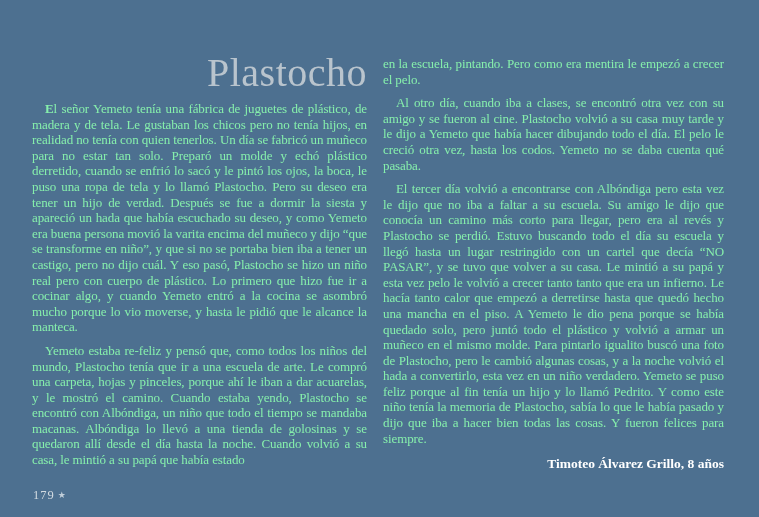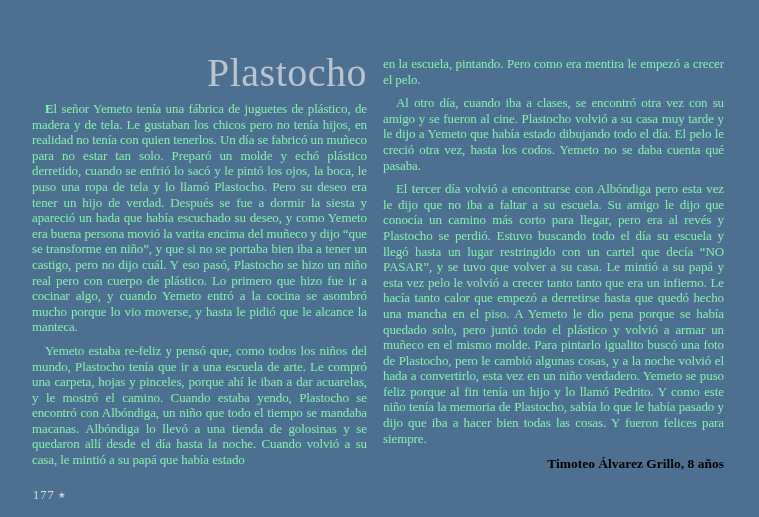--- a/index.html
+++ b/index.html
@@ -55,21 +55,21 @@
   }
   .lead::first-letter {
     font-weight: bold;
   }
   .attribution {
     margin: 10px 0 0 0;
     font-size: 13.5px;
     line-height: 16px;
     font-weight: bold;
     text-align: right;
-    color: #000000;
+    color: #ffffff;
   }
   .folio {
     position: absolute;
     left: 33px;
     top: 488px;
     font-size: 12.5px;
     line-height: 14px;
     color: #d3dbe1;
     letter-spacing: 1px;
   }
@@ -86,22 +86,22 @@
 <div class="page">
 
   <div class="col col-left">
     <h1 class="title">Plastocho</h1>
     <p class="body-par lead">El señor Yemeto tenía una fábrica de juguetes de plástico, de madera y de tela. Le gustaban los chicos pero no tenía hijos, en realidad no tenía con quien tenerlos. Un día se fabricó un muñeco para no estar tan solo. Preparó un molde y echó plástico derretido, cuando se enfrió lo sacó y le pintó los ojos, la boca, le puso una ropa de tela y lo llamó Plastocho. Pero su deseo era tener un hijo de verdad. Después se fue a dormir la siesta y apareció un hada que había escuchado su deseo, y como Yemeto era buena persona movió la varita encima del muñeco y dijo “que se transforme en niño”, y que si no se portaba bien iba a tener un castigo, pero no dijo cuál. Y eso pasó, Plastocho se hizo un niño real pero con cuerpo de plástico. Lo primero que hizo fue ir a cocinar algo, y cuando Yemeto entró a la cocina se asombró mucho porque lo vio moverse, y hasta le pidió que le alcance la manteca.</p>
     <p class="body-par">Yemeto estaba re-feliz y pensó que, como todos los niños del mundo, Plastocho tenía que ir a una escuela de arte. Le compró una carpeta, hojas y pinceles, porque ahí le iban a dar acuarelas, y le mostró el camino. Cuando estaba yendo, Plastocho se encontró con Albóndiga, un niño que todo el tiempo se mandaba macanas. Albóndiga lo llevó a una tienda de golosinas y se quedaron allí desde el día hasta la noche. Cuando volvió a su casa, le mintió a su papá que había estado</p>
   </div>
 
   <div class="col col-right">
     <p class="body-par no-indent">en la escuela, pintando. Pero como era mentira le empezó a crecer el pelo.</p>
-    <p class="body-par">Al otro día, cuando iba a clases, se encontró otra vez con su amigo y se fueron al cine. Plastocho volvió a su casa muy tarde y le dijo a Yemeto que había estado dibujando todo el día. El pelo le creció otra vez, hasta los codos. Yemeto no se daba cuenta qué pasaba.</p>
+    <p class="body-par">Al otro día, cuando iba a clases, se encontró otra vez con su amigo y se fueron al cine. Plastocho volvió a su casa muy tarde y le dijo a Yemeto que había hacer dibujando todo el día. El pelo le creció otra vez, hasta los codos. Yemeto no se daba cuenta qué pasaba.</p>
     <p class="body-par">El tercer día volvió a encontrarse con Albóndiga pero esta vez le dijo que no iba a faltar a su escuela. Su amigo le dijo que conocía un camino más corto para llegar, pero era al revés y Plastocho se perdió. Estuvo buscando todo el día su escuela y llegó hasta un lugar restringido con un cartel que decía “NO PASAR”, y se tuvo que volver a su casa. Le mintió a su papá y esta vez pelo le volvió a crecer tanto tanto que era un infierno. Le hacía tanto calor que empezó a derretirse hasta que quedó hecho una mancha en el piso. A Yemeto le dio pena porque se había quedado solo, pero juntó todo el plástico y volvió a armar un muñeco en el mismo molde. Para pintarlo igualito buscó una foto de Plastocho, pero le cambió algunas cosas, y a la noche volvió el hada a convertirlo, esta vez en un niño verdadero. Yemeto se puso feliz porque al fin tenía un hijo y lo llamó Pedrito. Y como este niño tenía la memoria de Plastocho, sabía lo que le había pasado y dijo que iba a hacer bien todas las cosas. Y fueron felices para siempre.</p>
     <p class="attribution">Timoteo Álvarez Grillo, 8 años</p>
   </div>
 
   <div class="folio">
-    <span>177</span><span class="star">★</span>
+    <span>179</span><span class="star">★</span>
   </div>
 
 </div>
 
 </body></html>

